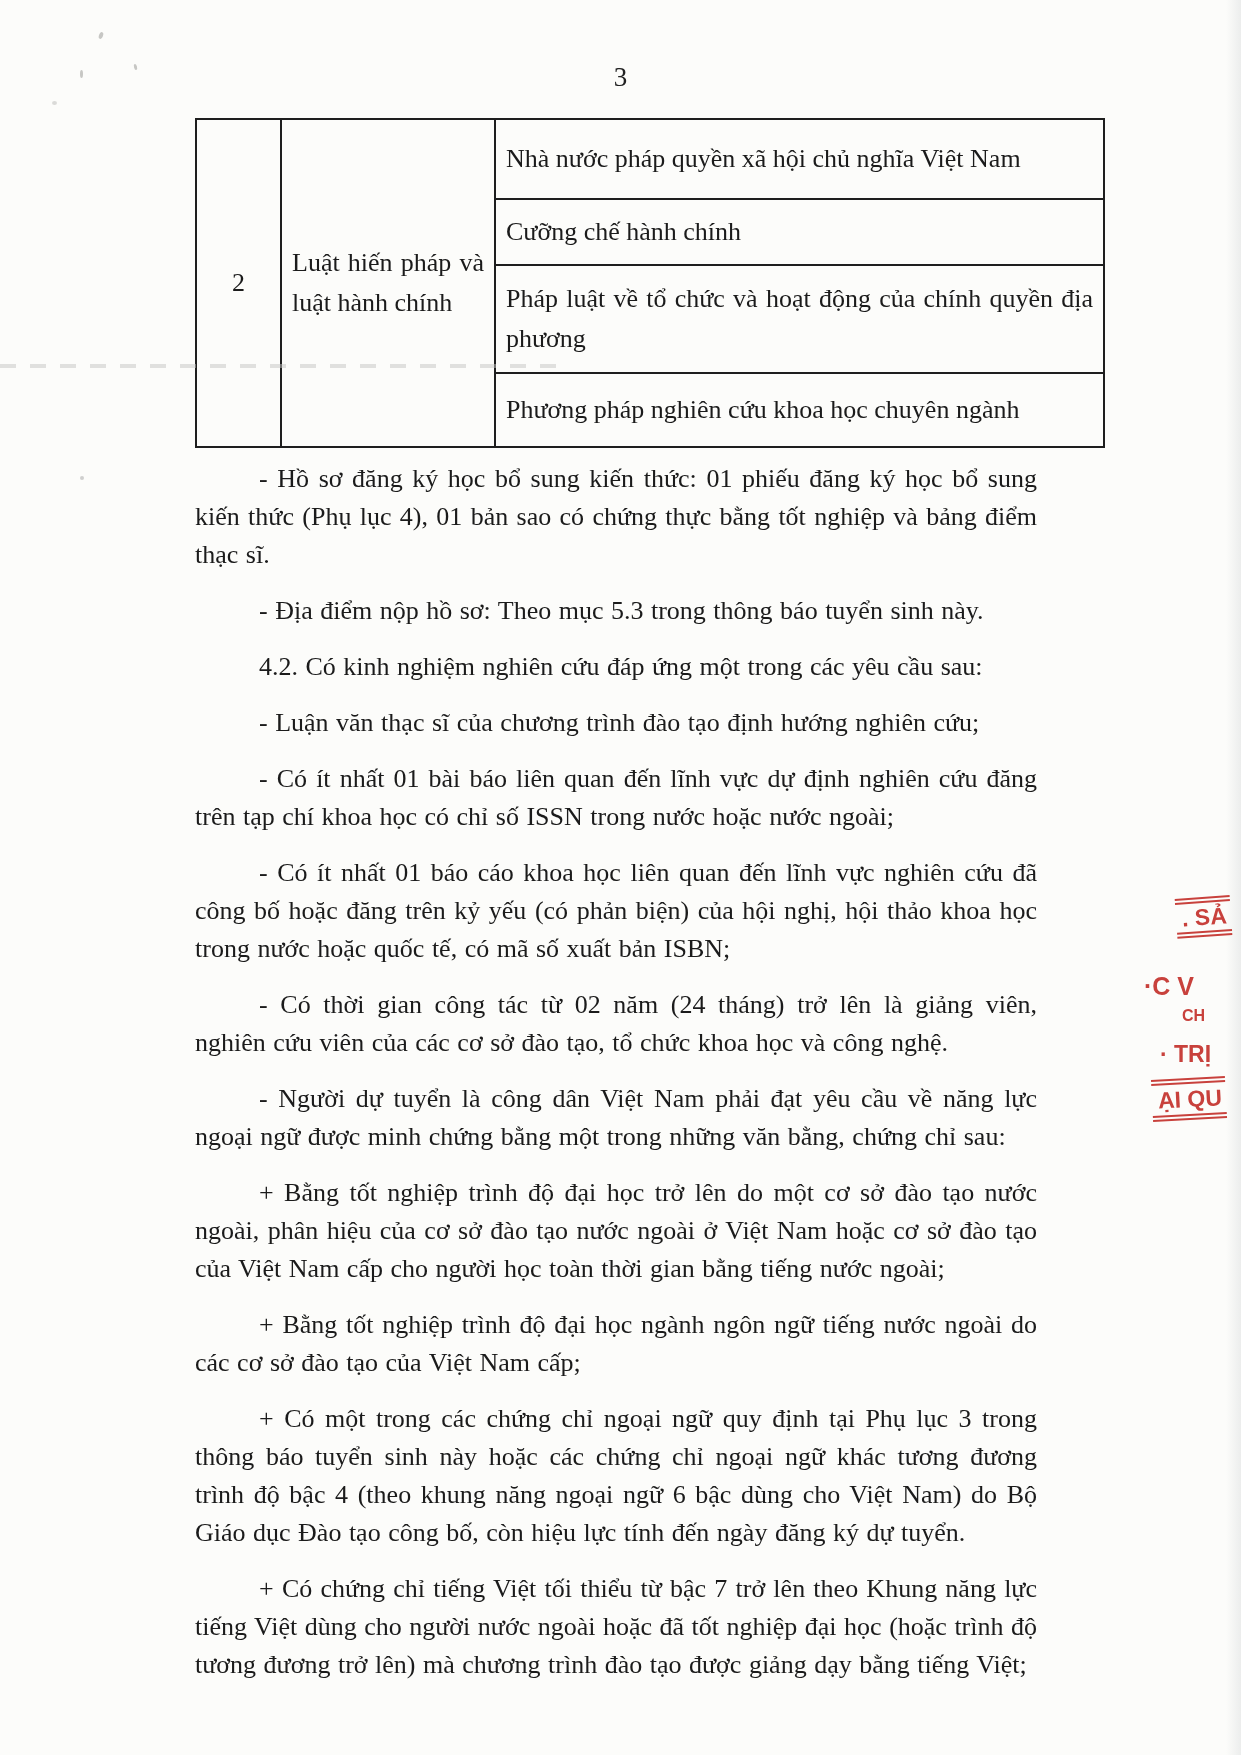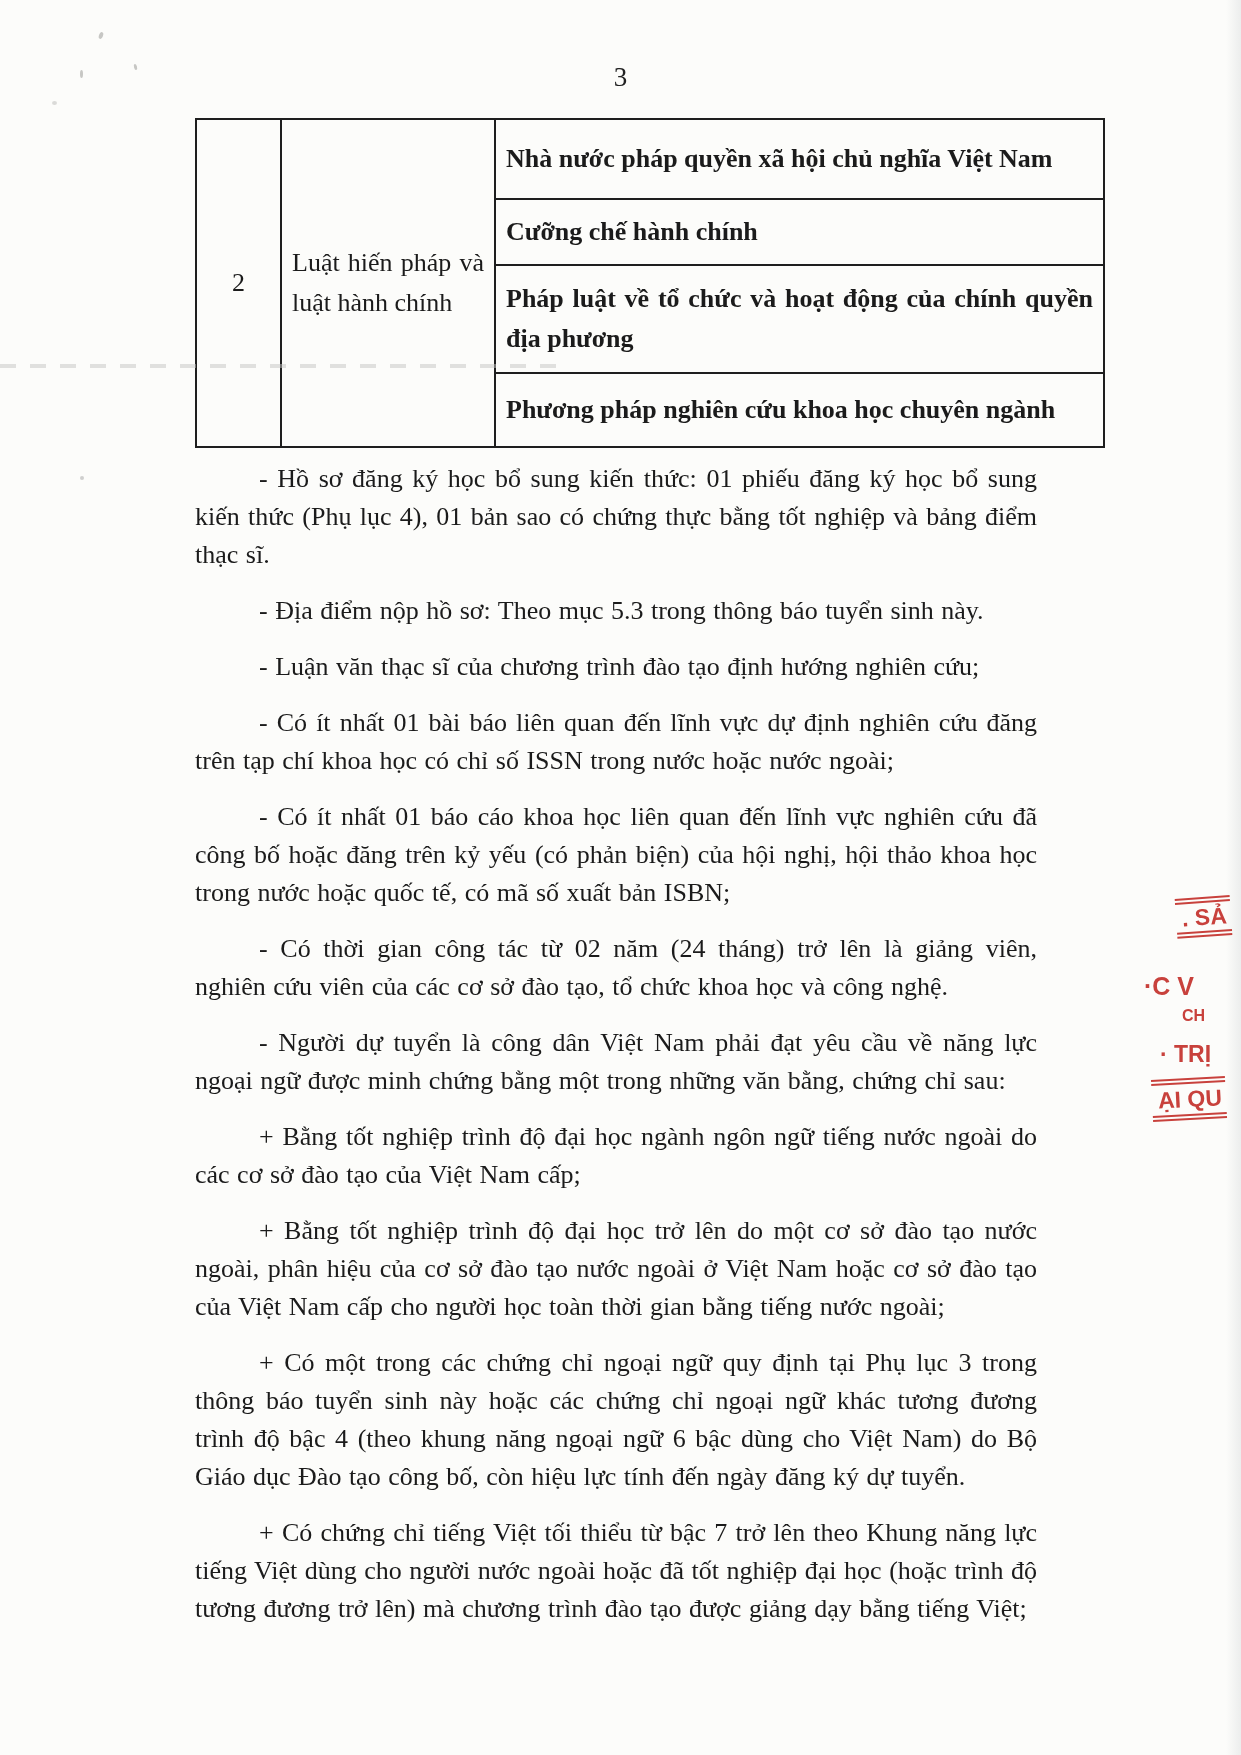--- a/index.html
+++ b/index.html
@@ -28,21 +28,21 @@
     width:842px;border-collapse:collapse;table-layout:fixed;
   }
   table.curriculum-table td{
     border:2.5px solid #1e1e1e;
     font-size:26px;line-height:40px;
     vertical-align:middle;
     padding:4px 10px;
   }
   td.c-num{width:63px;text-align:center;padding:0;}
   td.c-group{width:192px;text-align:justify;padding:4px 8px 4px 12px;}
-  td.c-topic{width:587px;text-align:left;padding-left:12px;font-weight:bold;}
+  td.c-topic{width:587px;text-align:left;padding-left:12px;}
   td.r1{height:70px;}
   td.r2{height:56px;}
   td.r3{height:98px;text-align:justify;}
   td.r4{height:64px;}
   
   .body-text{
     position:absolute;left:195px;top:442px;width:842px;
   }
   .body-text p{
     margin:18px 0 9px 0;
@@ -104,27 +104,28 @@
       </tr>
       <tr>
         <td class="c-topic r4">Phương pháp nghiên cứu khoa học chuyên ngành</td>
       </tr>
     </tbody>
   </table>
 
   <div class="body-text">
     <p>- Hồ sơ đăng ký học bổ sung kiến thức: 01 phiếu đăng ký học bổ sung kiến thức (Phụ lục 4), 01 bản sao có chứng thực bằng tốt nghiệp và bảng điểm thạc sĩ.</p>
     <p>- Địa điểm nộp hồ sơ: Theo mục 5.3 trong thông báo tuyển sinh này.</p>
+    <p>4.2. Có kinh nghiệm nghiên cứu đáp ứng một trong các yêu cầu sau:</p>
     <p>- Luận văn thạc sĩ của chương trình đào tạo định hướng nghiên cứu;</p>
     <p>- Có ít nhất 01 bài báo liên quan đến lĩnh vực dự định nghiên cứu đăng trên tạp chí khoa học có chỉ số ISSN trong nước hoặc nước ngoài;</p>
     <p>- Có ít nhất 01 báo cáo khoa học liên quan đến lĩnh vực nghiên cứu đã công bố hoặc đăng trên kỷ yếu (có phản biện) của hội nghị, hội thảo khoa học trong nước hoặc quốc tế, có mã số xuất bản ISBN;</p>
     <p>- Có thời gian công tác từ 02 năm (24 tháng) trở lên là giảng viên, nghiên cứu viên của các cơ sở đào tạo, tổ chức khoa học và công nghệ.</p>
     <p>- Người dự tuyển là công dân Việt Nam phải đạt yêu cầu về năng lực ngoại ngữ được minh chứng bằng một trong những văn bằng, chứng chỉ sau:</p>
+    <p>+ Bằng tốt nghiệp trình độ đại học trở lên do một cơ sở đào tạo nước ngoài, phân hiệu của cơ sở đào tạo nước ngoài ở Việt Nam hoặc cơ sở đào tạo của Việt Nam cấp cho người học toàn thời gian bằng tiếng nước ngoài;</p>
     <p>+ Bằng tốt nghiệp trình độ đại học ngành ngôn ngữ tiếng nước ngoài do các cơ sở đào tạo của Việt Nam cấp;</p>
-    <p>+ Bằng tốt nghiệp trình độ đại học trở lên do một cơ sở đào tạo nước ngoài, phân hiệu của cơ sở đào tạo nước ngoài ở Việt Nam hoặc cơ sở đào tạo của Việt Nam cấp cho người học toàn thời gian bằng tiếng nước ngoài;</p>
     <p>+ Có một trong các chứng chỉ ngoại ngữ quy định tại Phụ lục 3 trong thông báo tuyển sinh này hoặc các chứng chỉ ngoại ngữ khác tương đương trình độ bậc 4 (theo khung năng ngoại ngữ 6 bậc dùng cho Việt Nam) do Bộ Giáo dục Đào tạo công bố, còn hiệu lực tính đến ngày đăng ký dự tuyển.</p>
     <p>+ Có chứng chỉ tiếng Việt tối thiểu từ bậc 7 trở lên theo Khung năng lực tiếng Việt dùng cho người nước ngoài hoặc đã tốt nghiệp đại học (hoặc trình độ tương đương trở lên) mà chương trình đào tạo được giảng dạy bằng tiếng Việt;</p>
   </div>
 
   <div class="stamp-frag frag-1">. SẢ</div>
   <div class="stamp-frag frag-2">·C V</div>
   <div class="stamp-frag frag-3">CH</div>
   <div class="stamp-frag frag-4">· TRỊ</div>
   <div class="stamp-frag frag-5">ẠI QU</div>
 

